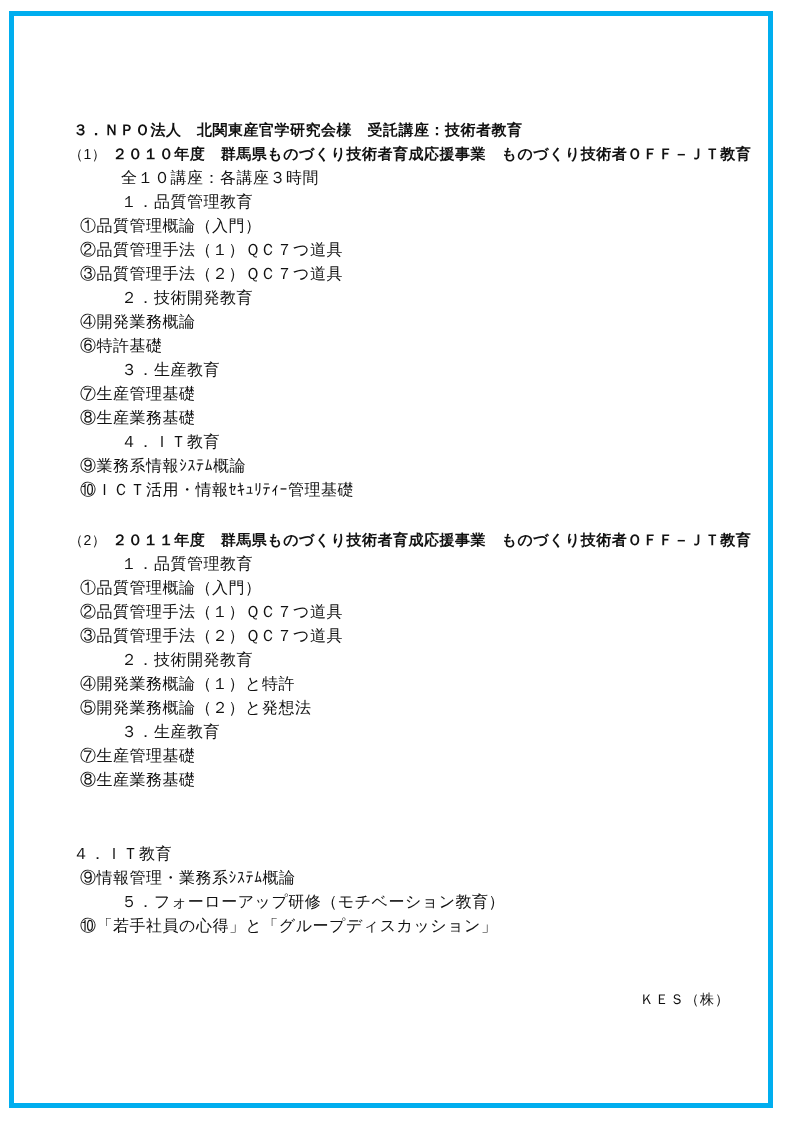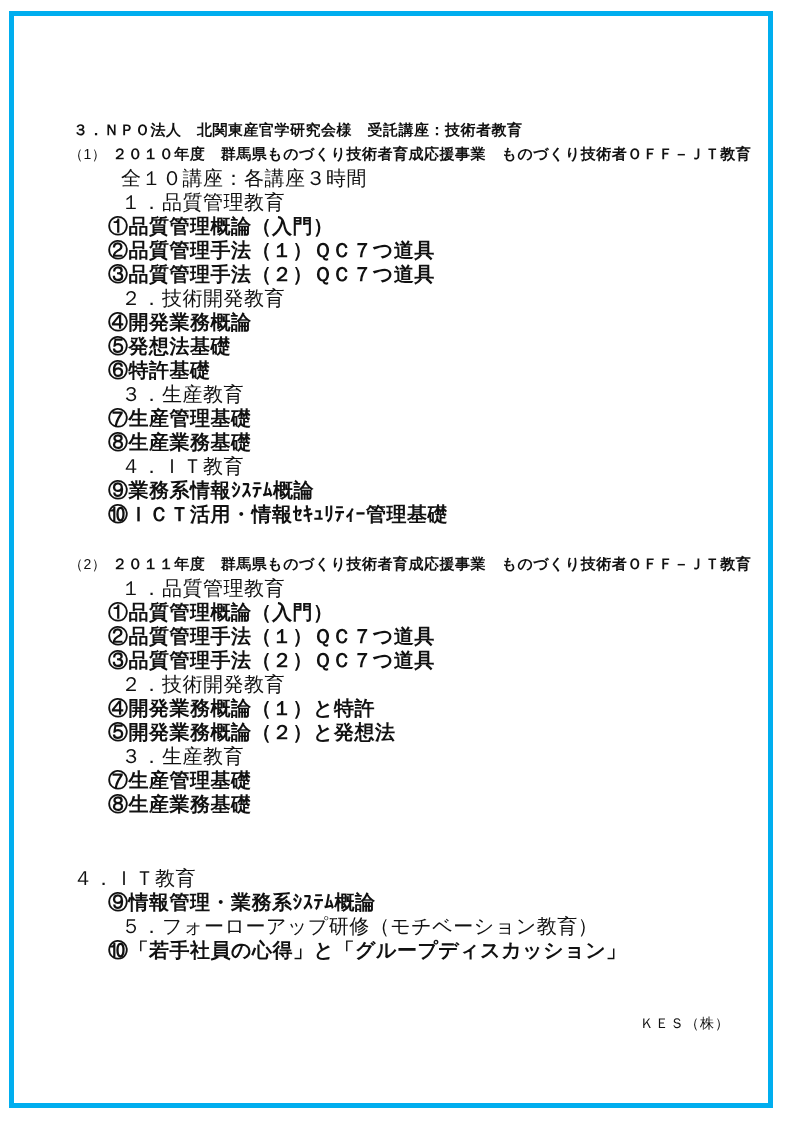--- a/index.html
+++ b/index.html
@@ -27,28 +27,28 @@
     pointer-events: none;
   }
   .content {
     position: absolute;
     left: 0;
     top: 118px;
     width: 794px;
   }
   .line {
     line-height: 24px;
-    font-size: 20px;
+    font-size: 16px;
     white-space: pre;
     letter-spacing: 0.5px;
   }
   .l0 { margin-left: 73px; }
   .l1 { margin-left: 69px; }
   .l2 { margin-left: 121px; }
-  .l3 { margin-left: 108px; font-weight: bold; }
+  .l3 { margin-left: 80px; }
   .bold { font-weight: bold; }
   .fs15 { font-size: 15px; }
   .title-prefix { font-weight: normal; font-size: 14px; padding-right: 6px; }
   .gap-section { height: 26px; }
   .gap-tail { height: 50px; }
   .gap-footer { height: 49px; }
   .footer-line {
     margin-left: 640px;
     font-size: 14px;
     line-height: 24px;
@@ -69,21 +69,20 @@
     <div class="line l1 bold fs15"><span class="title-prefix">（1）</span><span>２０１０年度　群馬県ものづくり技術者育成応援事業　ものづくり技術者ＯＦＦ－ＪＴ教育</span></div>
     <div class="line l2">全１０講座：各講座３時間</div>
 
     <div class="line l2">１．品質管理教育</div>
     <div class="line l3">①品質管理概論（入門）</div>
     <div class="line l3">②品質管理手法（１）ＱＣ７つ道具</div>
     <div class="line l3">③品質管理手法（２）ＱＣ７つ道具</div>
 
     <div class="line l2">２．技術開発教育</div>
     <div class="line l3">④開発業務概論</div>
-    <div class="line l3">⑤発想法基礎</div>
     <div class="line l3">⑥特許基礎</div>
 
     <div class="line l2">３．生産教育</div>
     <div class="line l3">⑦生産管理基礎</div>
     <div class="line l3">⑧生産業務基礎</div>
 
     <div class="line l2">４．ＩＴ教育</div>
     <div class="line l3">⑨業務系情報ｼｽﾃﾑ概論</div>
     <div class="line l3">⑩ＩＣＴ活用・情報ｾｷｭﾘﾃｨｰ管理基礎</div>
 

